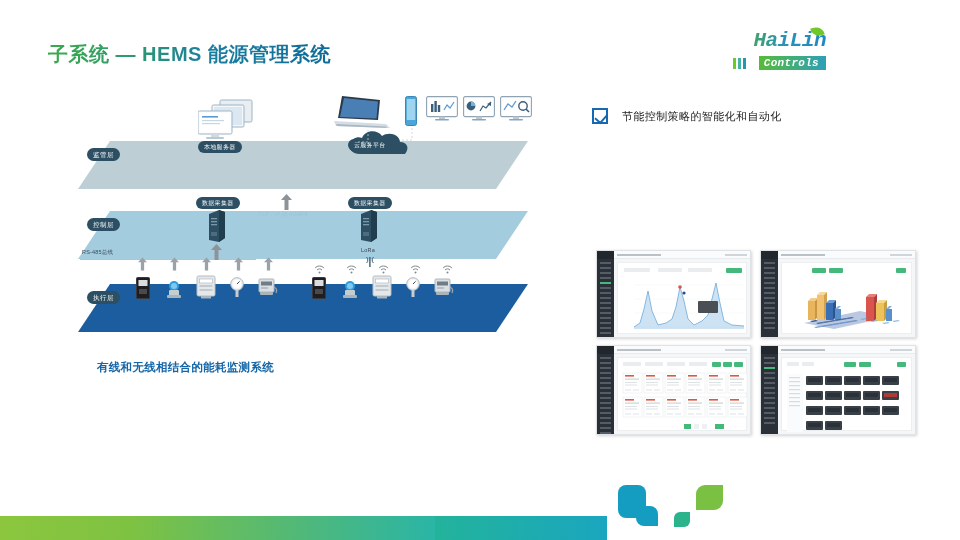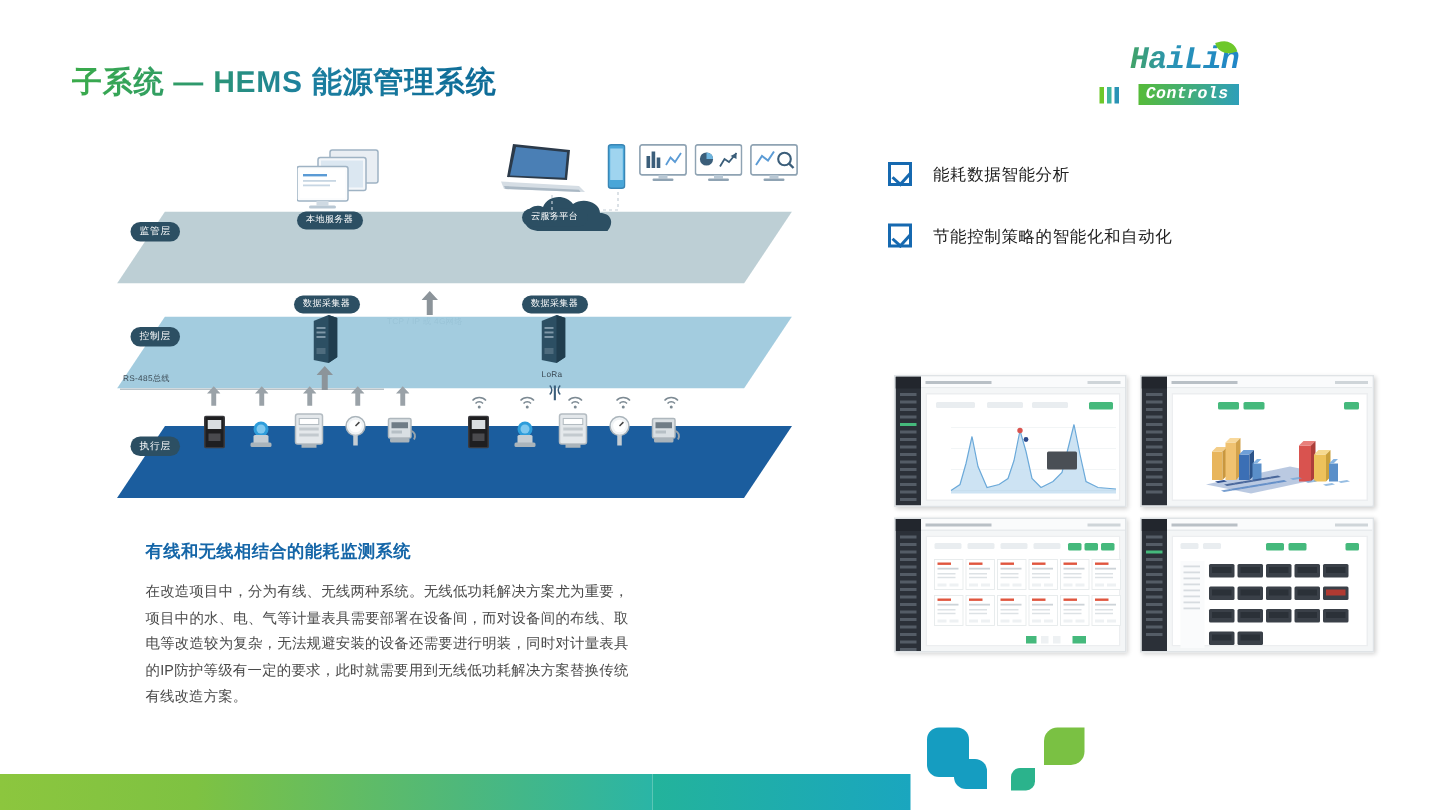--- a/index.html
+++ b/index.html
@@ -443,27 +443,22 @@
         <rect x="1" y="1" width="15" height="13" rx="1" fill="#d9dfe3" stroke="#aeb7bd"></rect>
         <rect x="3" y="3.5" width="11" height="4" fill="#6f7c86"></rect>
         <rect x="3" y="9" width="7" height="2" fill="#b6bfc5"></rect>
         <path d="M16 9 q4 2 2 6" stroke="#9aa4ab" stroke-width="1.3" fill="none"></path>
         <rect x="2" y="14" width="13" height="3" rx="1" fill="#aab4bb"></rect>
       </svg>
     </div>
   </div>
 
   <div class="cap-title">有线和无线相结合的能耗监测系统</div>
-  <div class="cap-body">在改造项目中，分为有线、无线两种系统。无线低功耗解决方案尤为重要，项目中的水、电、气等计量表具需要部署在设备间，而对设备间的布线、取电等改造较为复杂，无法规避安装的设备还需要进行明装，同时对计量表具的IP防护等级有一定的要求，此时就需要用到无线低功耗解决方案替换传统有线改造方案。</div>
 
   <div class="checklist">
-    <div class="check-row">
-      <div class="check-box"></div>
-      <div class="check-text">能耗数据智能分析</div>
-    </div>
     <div class="check-row">
       <div class="check-box"></div>
       <div class="check-text">节能控制策略的智能化和自动化</div>
     </div>
   </div>
 
   <div class="shots">
 
     <div class="shot shot-1">
       <div class="sb">

